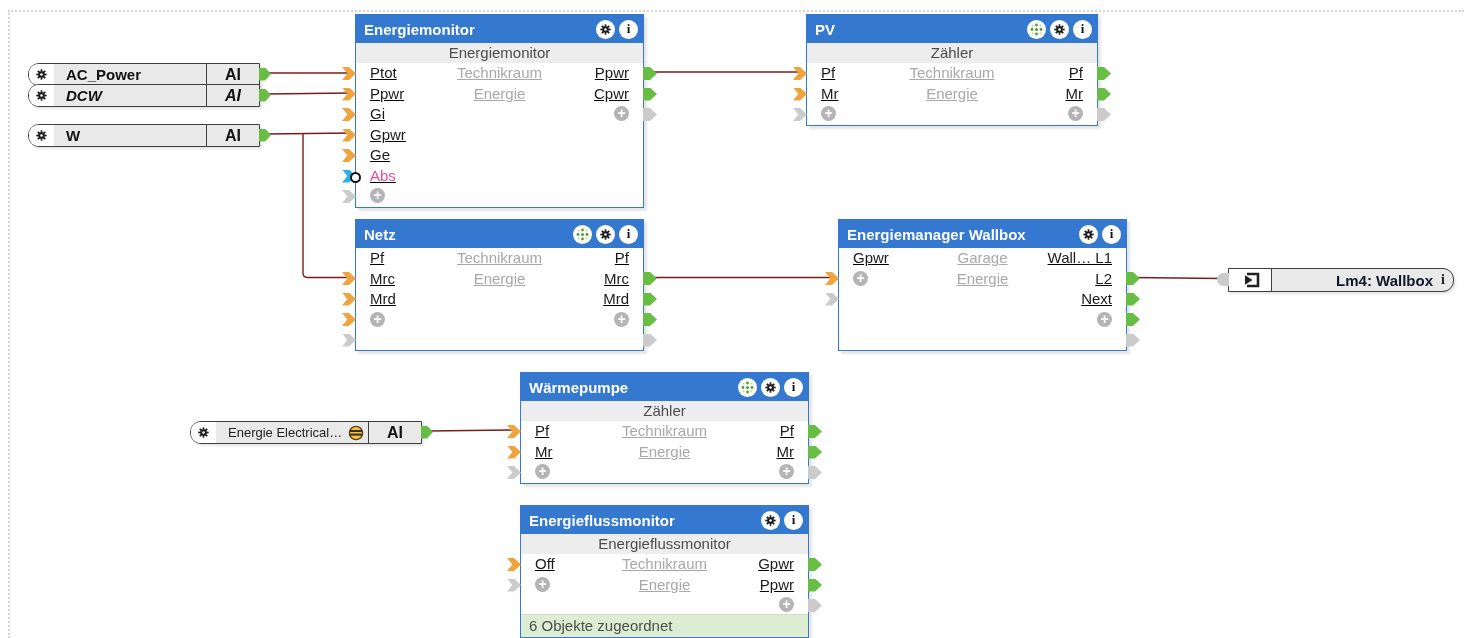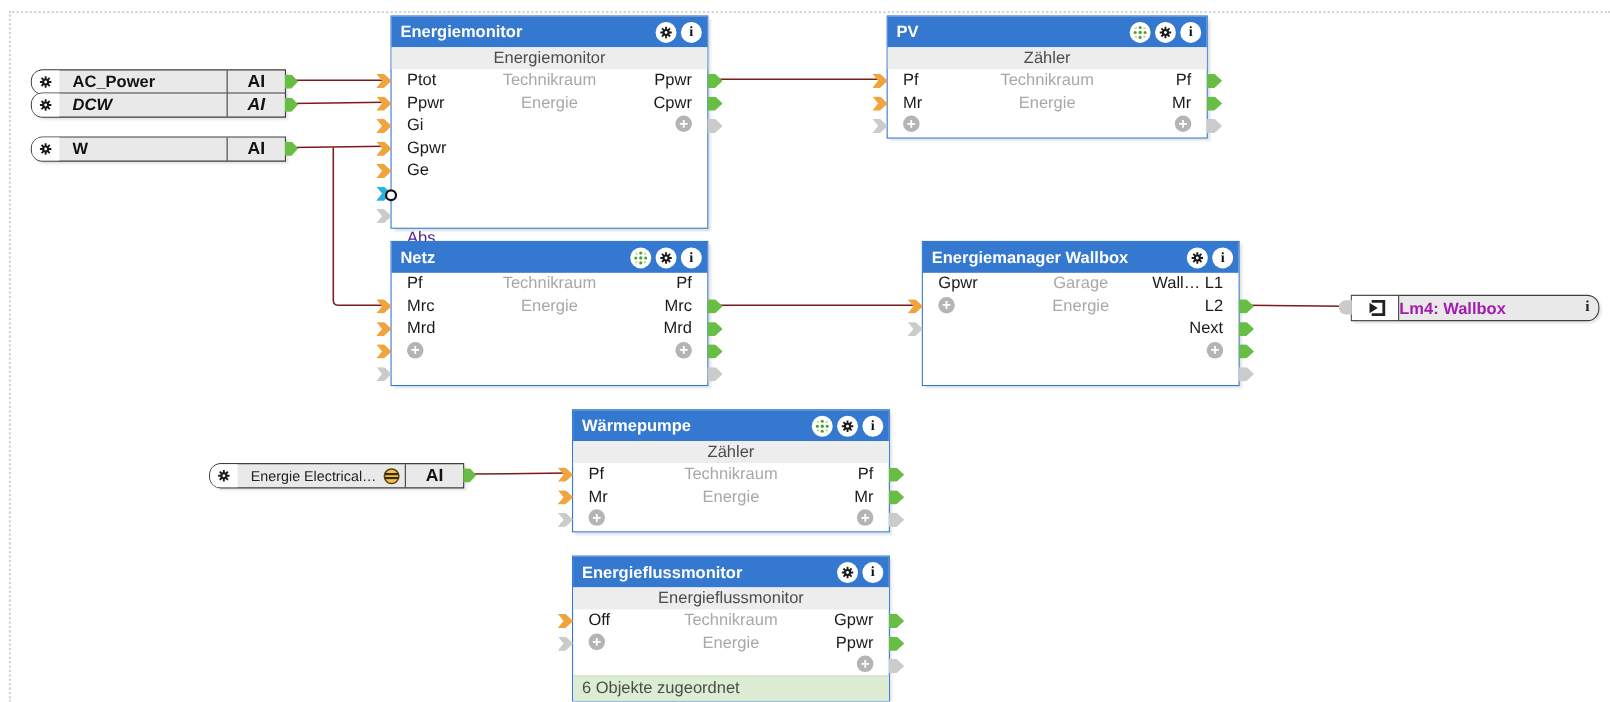--- a/index.html
+++ b/index.html
@@ -9,46 +9,46 @@
   svg.wires{position:absolute;left:0;top:0;z-index:1;}
   
   .fb{position:absolute;z-index:2;background:#fff;border:1px solid #3478d0;box-shadow:3px 3px 2px rgba(0,0,0,0.10);}
   .fb-header{height:28px;background:#3478d0;display:flex;align-items:center;padding:0 5px 0 8px;}
   .fb-title{color:#fff;font-weight:bold;font-size:15px;white-space:nowrap;}
   .hicons{margin-left:auto;display:flex;align-items:center;}
   .hicon{width:19px;height:19px;border-radius:50%;background:#fff;display:flex;align-items:center;justify-content:center;margin-left:4px;flex:none;}
   .ii{font-weight:bold;font-size:13px;color:#111;font-family:"Liberation Serif",serif;}
   .fb-sub{height:20px;background:#ededed;color:#4c4c4c;font-size:15px;line-height:20px;text-align:center;white-space:nowrap;}
   .fb-body{position:relative;}
-  .col{position:absolute;top:0;}
+  .col{position:absolute;top:0;text-decoration:underline;}
   .col-l{left:14px;text-align:left;}
   .col-r{right:14px;text-align:right;}
   .col-c{left:0;right:0;text-align:center;color:#a8a8a8;}
   .row{height:20.5px;line-height:20.5px;font-size:15px;color:#1a1a1a;white-space:nowrap;}
   .col-c .row{color:#a8a8a8;}
-  .row.red{color:#4c1d95;margin-top:41px;}
+  .row.red{color:#ec4899;}
   .plus{display:inline-block;width:15px;height:15px;border-radius:50%;background:#b4b4b4;color:#fff;font-size:14px;line-height:15px;text-align:center;font-weight:bold;vertical-align:middle;margin-top:-3px;}
   .conn{position:absolute;width:14px;height:13px;}
   .in{left:-14px;clip-path:polygon(0 0,50% 0,100% 50%,50% 100%,0 100%,38% 50%);}
   .out{right:-14px;clip-path:polygon(0 0,50% 0,100% 50%,50% 100%,0 100%);}
   .c-or{background:#f0a43e;} .c-gr{background:#68bd45;} .c-gy{background:#cbcbcb;} .c-cy{background:#2ab1e3;}
   .neg{position:absolute;left:-6px;width:7px;height:7px;border:2px solid #111;border-radius:50%;background:#fff;}
   .fb-footer{position:absolute;left:0;right:0;bottom:0;height:22px;background:#dcedd3;border-top:1px solid #cfe0c4;color:#4c4c4c;font-size:15px;line-height:22px;padding-left:8px;}
   
   .src{position:absolute;z-index:2;height:21px;border:1.5px solid #3f3f3f;border-radius:11px 0 0 11px;background:#e9e9e9;display:flex;align-items:center;box-shadow:2px 2px 2px rgba(0,0,0,0.10);}
   .src-gear{width:25px;height:100%;background:#fff;border-radius:9px 0 0 9px;display:flex;align-items:center;justify-content:center;flex:none;}
   .src-label{flex:1;font-weight:bold;font-size:15px;color:#111;padding-left:12px;white-space:nowrap;overflow:hidden;}
   .src-label.thin{font-weight:normal;font-size:13px;color:#222;}
   .src-ai{width:52px;border-left:1.5px solid #3f3f3f;text-align:center;font-weight:bold;font-size:16px;color:#111;align-self:stretch;line-height:21px;flex:none;}
   .nub{position:absolute;right:-12px;top:3.5px;width:12px;height:13px;background:#68bd45;clip-path:polygon(0 0,50% 0,100% 50%,50% 100%,0 100%);}
   .micon{margin:0 4px;flex:none;display:flex;align-items:center;}
   
   .pout{position:absolute;z-index:2;height:22px;border:1.5px solid #3f3f3f;border-radius:0 11px 11px 0;background:#e9e9e9;display:flex;align-items:center;box-shadow:2px 2px 2px rgba(0,0,0,0.10);}
   .pout-icon{width:42px;height:100%;background:#fff;border-right:1.5px solid #3f3f3f;display:flex;align-items:center;justify-content:center;flex:none;}
-  .pout-label{flex:1;text-align:left;font-weight:bold;font-size:15px;color:#a21caf;white-space:nowrap;}
+  .pout-label{flex:1;text-align:right;font-weight:bold;font-size:15px;color:#0f172a;white-space:nowrap;}
   .pout-info{width:20px;text-align:center;font-weight:bold;font-size:14px;color:#222;font-family:"Liberation Serif",serif;flex:none;}
   .nub-l{position:absolute;left:-12px;top:4px;width:12px;height:13px;background:#cbcbcb;border-radius:7px 0 0 7px;}
 </style>
 </head>
 <body>
 
 <div class="canvas">
   <div class="pageline-h"></div>
   <div class="pageline-v"></div>
 

